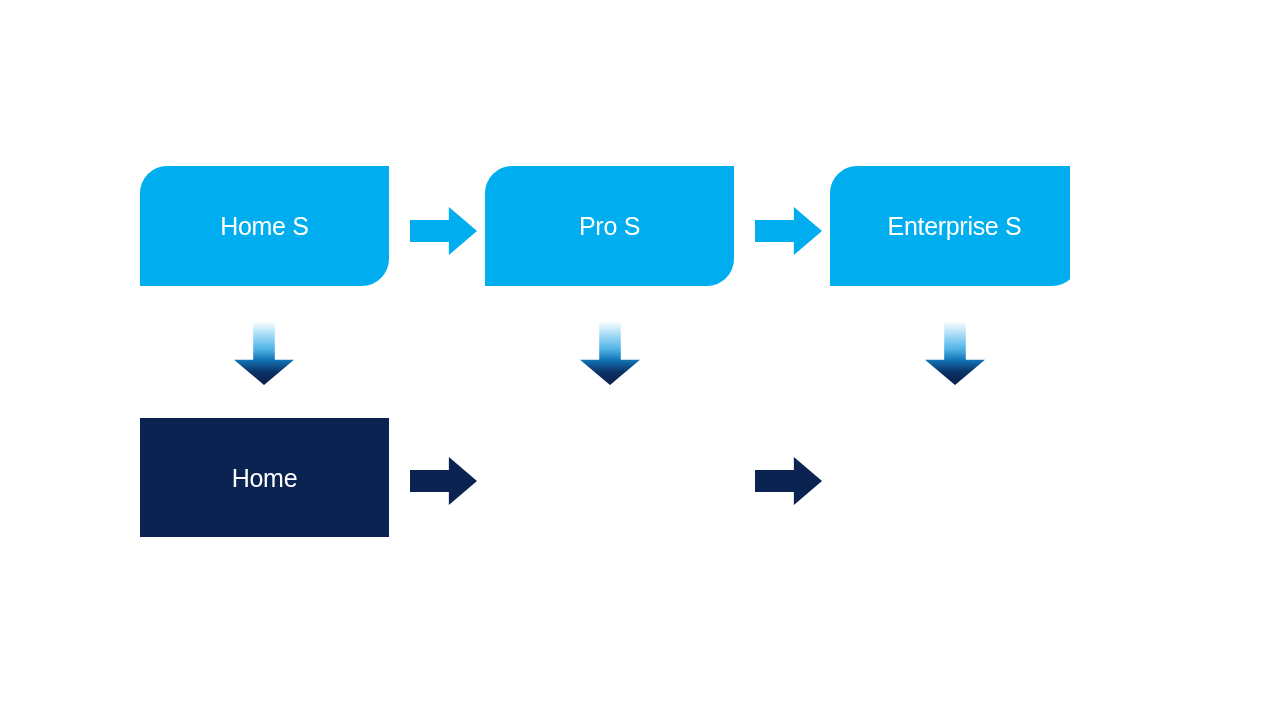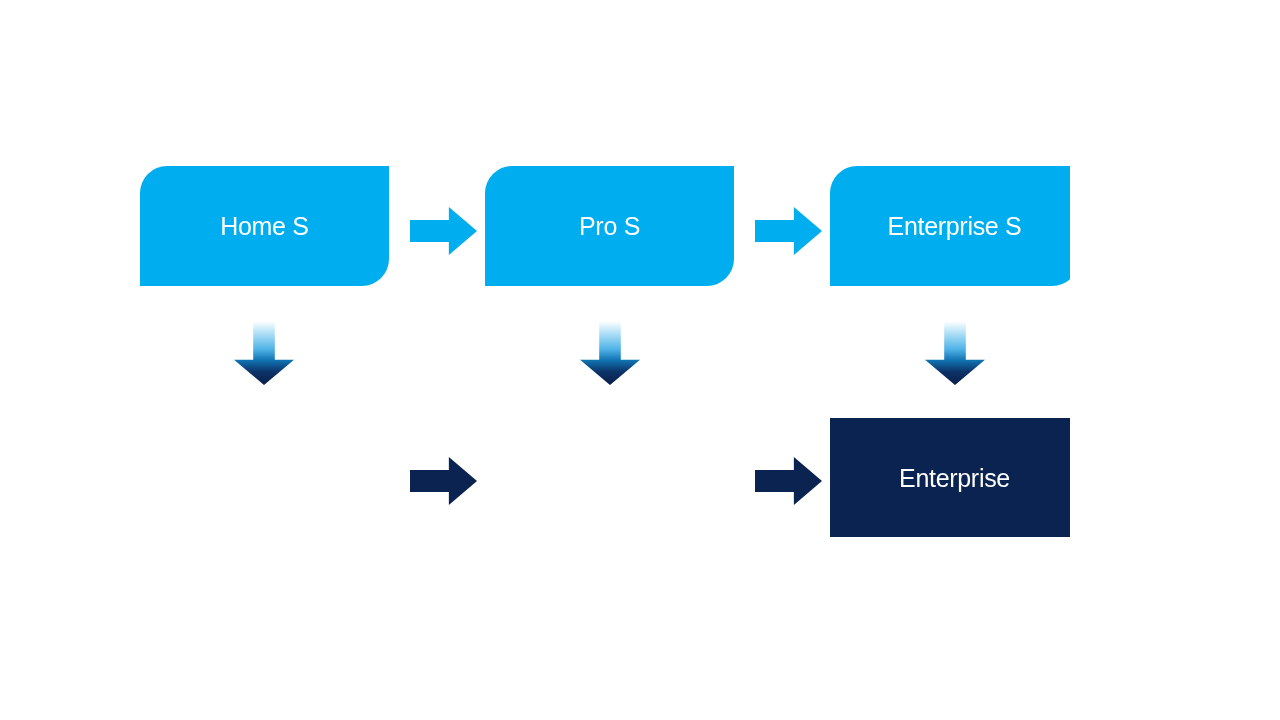--- a/index.html
+++ b/index.html
@@ -100,20 +100,20 @@
     <span>Enterprise S</span>
   </div>
 
   <div class="arrow-right light row-top gap1"></div>
   <div class="arrow-right light row-top gap2"></div>
 
   <div class="arrow-down down1"></div>
   <div class="arrow-down down2"></div>
   <div class="arrow-down down3"></div>
 
-  <div class="node bottom col3">
-    <span>Enterprise</span>
+  <div class="node bottom col1">
+    <span>Home</span>
   </div>
 
   <div class="arrow-right dark row-bottom gap1"></div>
   <div class="arrow-right dark row-bottom gap2"></div>
 
 </div>
 
 </body></html>

